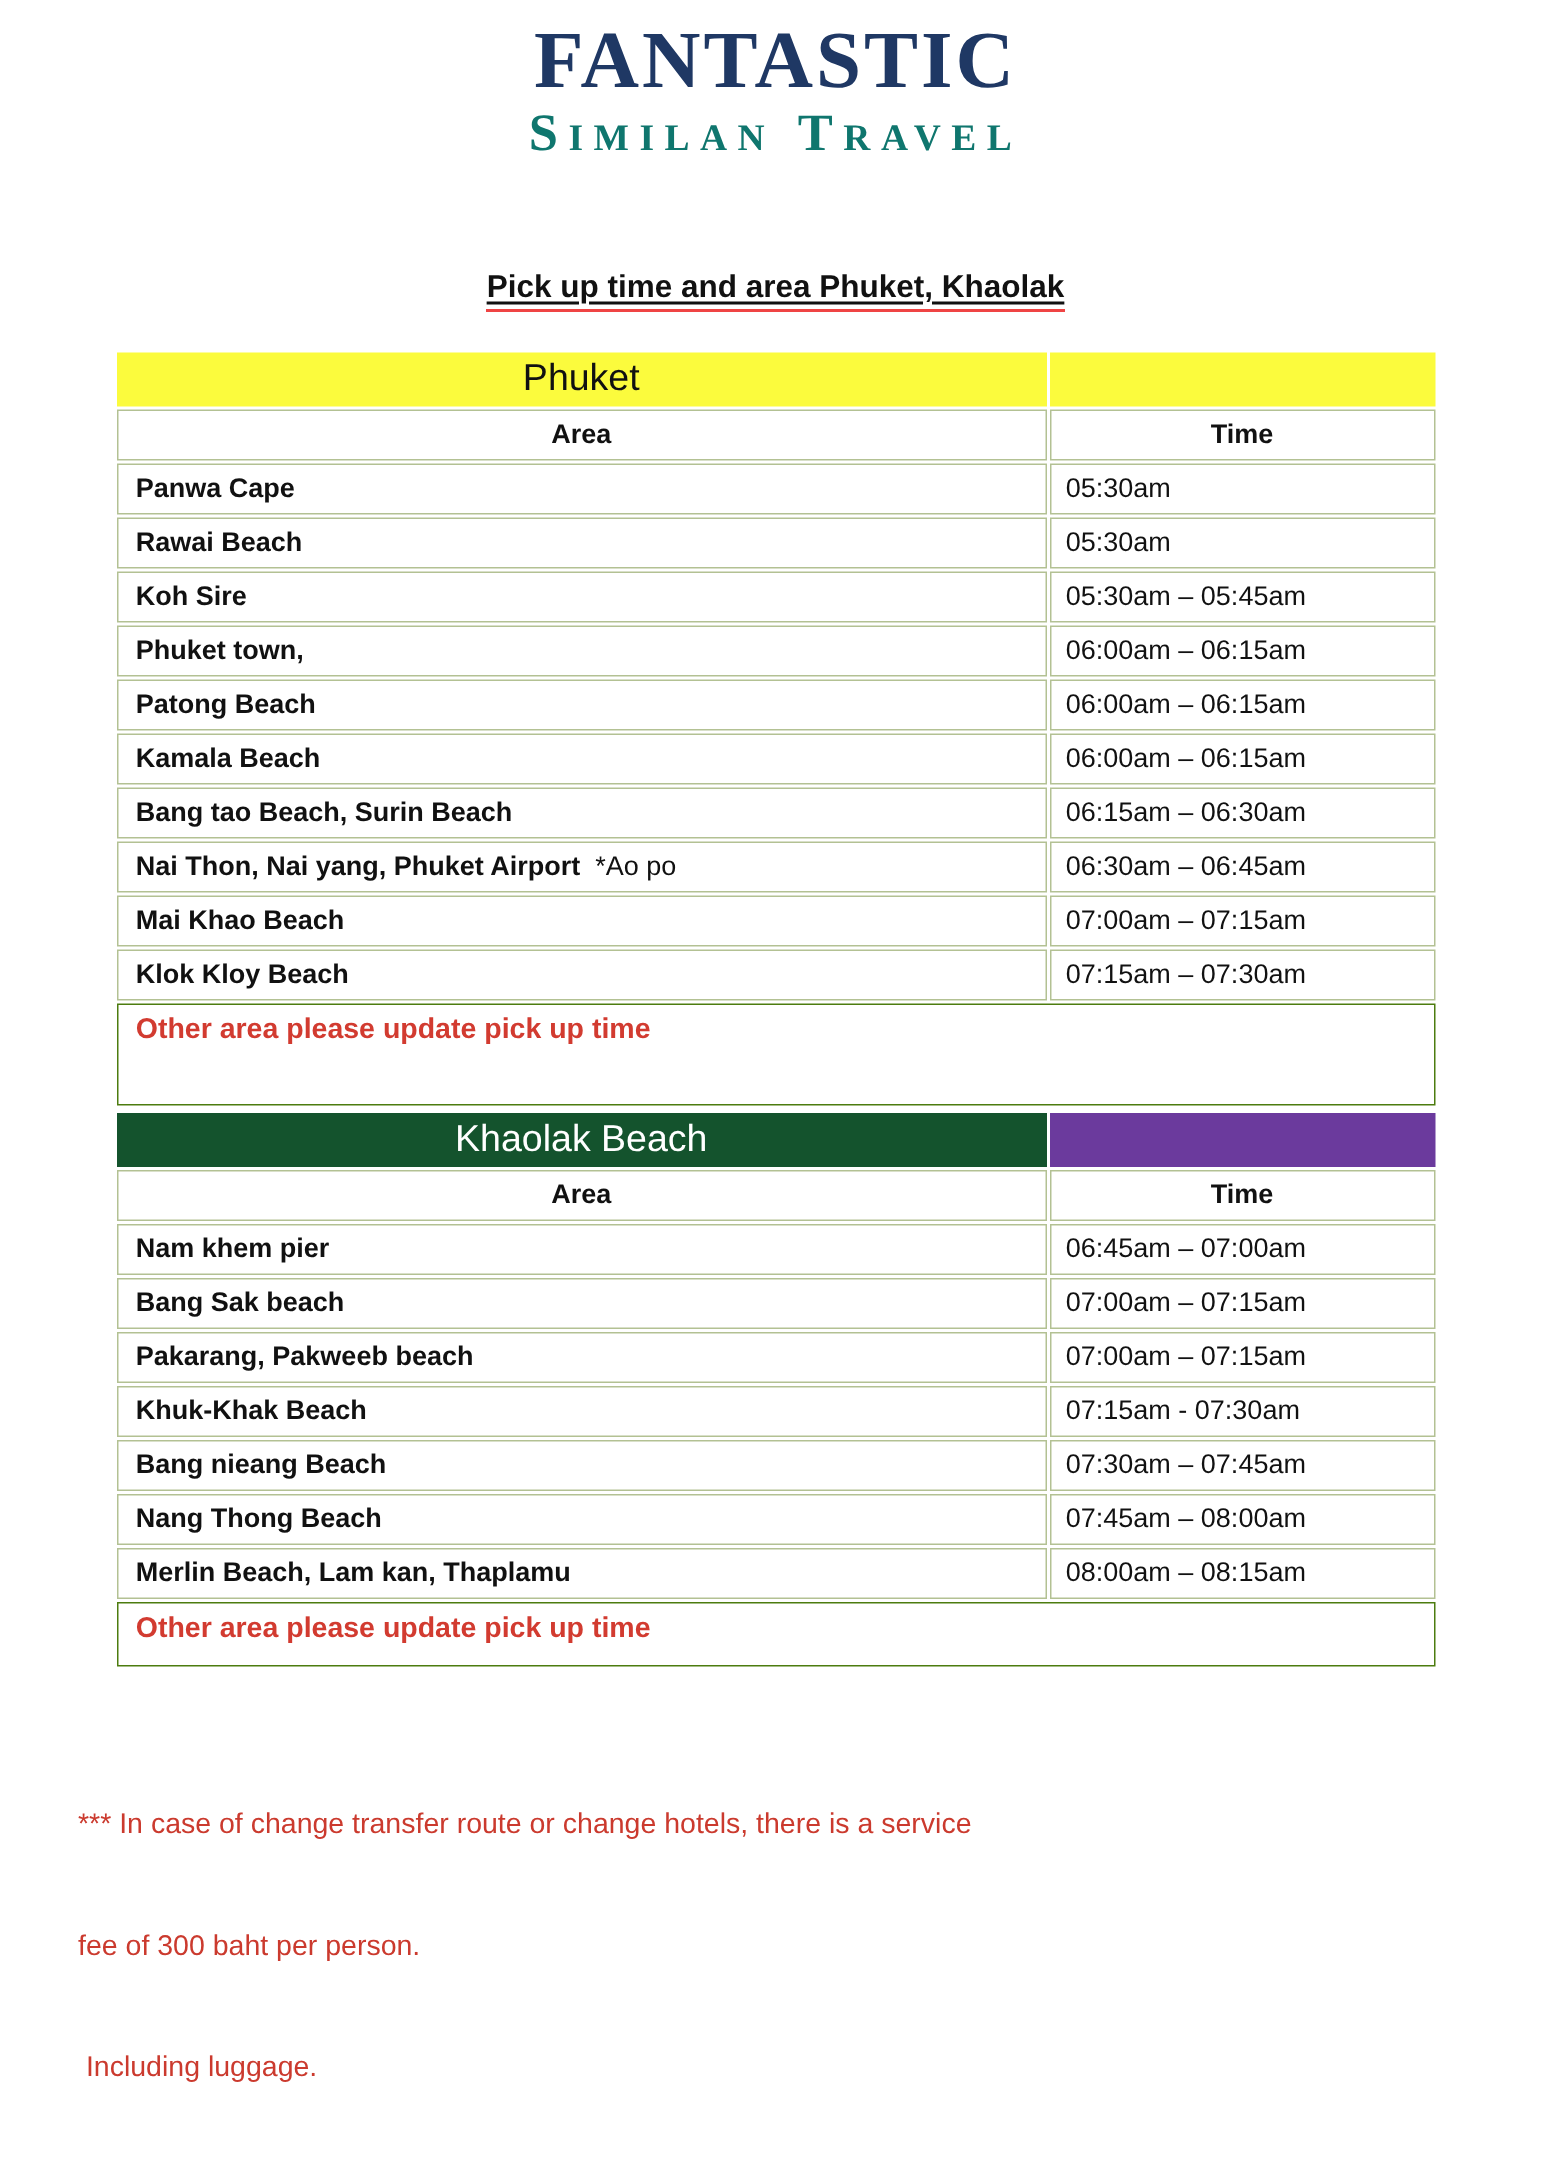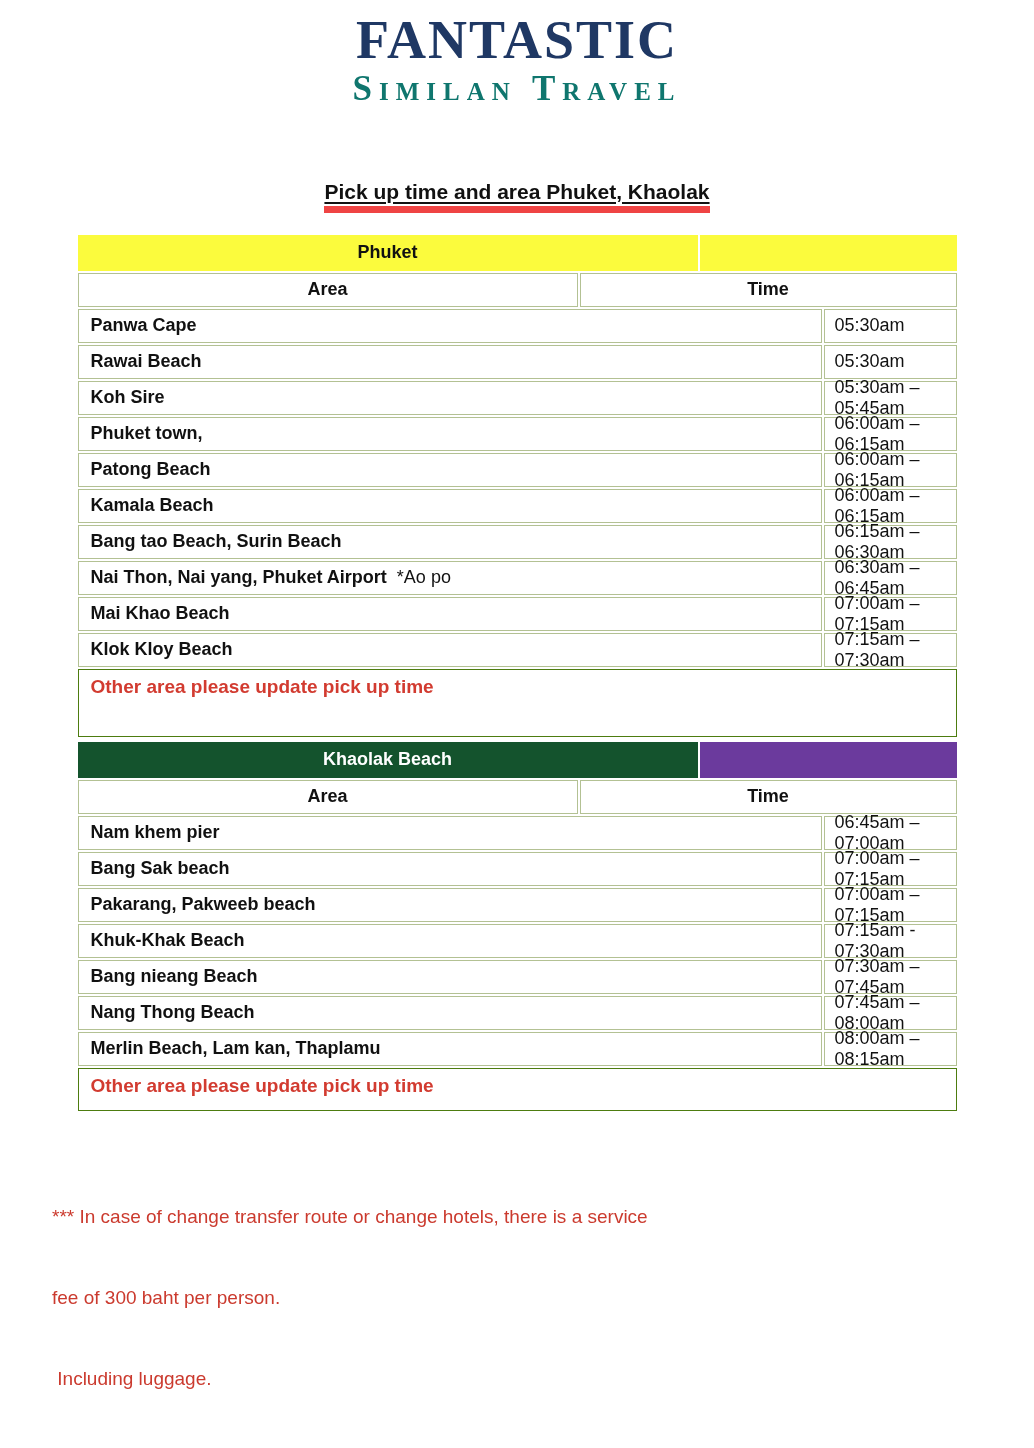--- a/index.html
+++ b/index.html
@@ -41,50 +41,50 @@
     color: #000000;
     white-space: pre-wrap;
   }
 
   
   .doc-title { text-align: center; margin-top: 74px; font-size: 21px; font-weight: 700; }
   .doc-title span {
     text-decoration: underline;
     text-decoration-thickness: 2px;
     text-underline-offset: 3px;
-    border-bottom: 7px solid #ef4444;
+    border-bottom: 2px solid #ef4444;
     padding-bottom: 3px;
   }
 
   
   .table-wrap { width: 879px; margin: 0 auto; }
   .table-wrap.first { margin-top: 31px; }
   .table-wrap.second { margin-top: 5px; }
 
   .band { display: flex; gap: 2px; height: 36px; margin-bottom: 2px; }
   .band-cell { height: 36px; }
   .band-cell.left { width: 620px; display: flex; align-items: center; justify-content: center; }
   .band-cell.right { flex: 1; }
-  .band-label { font-weight: 700; font-size: 18px; }
+  .band-label { font-weight: 400; font-size: 25px; }
 
   .hdr-row { display: flex; gap: 2px; margin-bottom: 2px; }
   .cell {
     background: #ffffff;
     border: 1px solid #B3C193;
     height: 34px;
     display: flex;
     align-items: center;
   }
   .hdr-row .cell { justify-content: center; font-weight: 700; font-size: 18px; }
-  .hdr-row .area-h { width: 500px; }
+  .hdr-row .area-h { width: 620px; }
   .hdr-row .time-h { flex: 1; }
 
   .rows { display: flex; flex-direction: column; gap: 2px; }
   .trow { display: flex; gap: 2px; }
-  .area-cell { width: 744px; padding-left: 12px; font-weight: 700; font-size: 18px; }
+  .area-cell { width: 620px; padding-left: 12px; font-weight: 700; font-size: 18px; }
   .area-suffix { font-weight: 400; white-space: pre; }
   .time-cell { flex: 1; padding-left: 10px; font-weight: 400; font-size: 18px; }
 
   .note-row {
     border: 1px solid #4d7c0f;
     margin-top: 2px;
     padding: 6px 0 0 12px;
     background: #ffffff;
   }
   .note-row.tall { height: 68px; }

